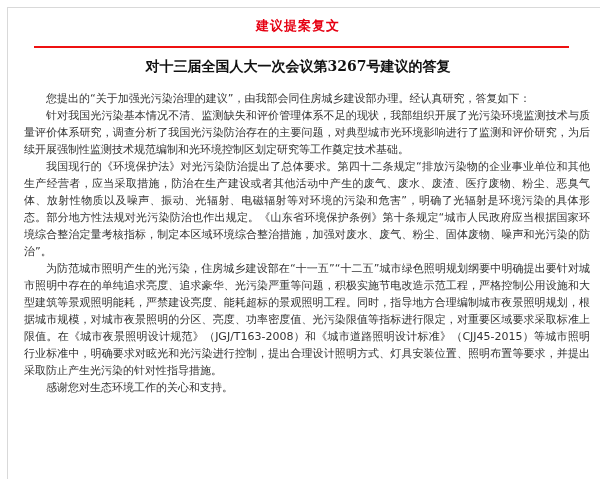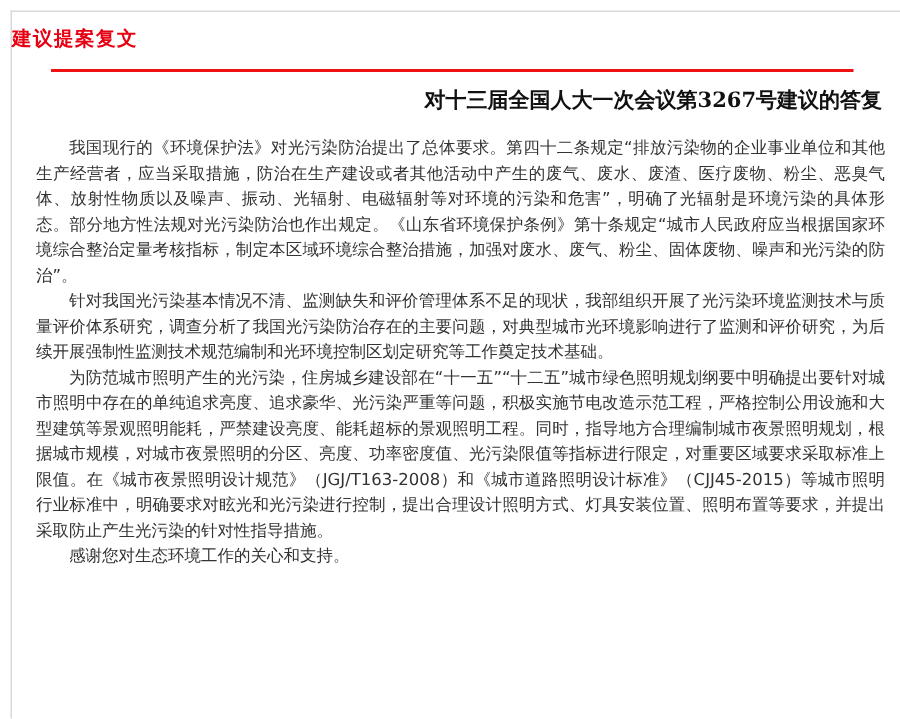--- a/index.html
+++ b/index.html
@@ -17,36 +17,36 @@
     left: 7px; top: 7px;
     width: 600px; height: 500px;
     border-top: 1px solid #d9d9d9;
     border-left: 1px solid #d9d9d9;
     background: #ffffff;
     box-sizing: border-box;
   }
   .category {
     margin-top: 9px;
     width: 580px;
-    text-align: left;
+    text-align: center;
     color: #e60012;
     font-size: 13px;
     font-weight: bold;
     letter-spacing: 1px;
   }
   .red-line {
     margin: 11px 0 0 26px;
     width: 535px;
     height: 2px;
     background: #ee1111;
   }
   .doc-title {
     margin: 10px 0 0 0;
     width: 580px;
-    text-align: right;
+    text-align: center;
     color: #111111;
     font-size: 14px;
     font-weight: bold;
     font-family: "DejaVu Serif", "Liberation Serif", serif;
   }
   .content {
     margin: 14px 0 0 16px;
     width: 566px;
     font-size: 11px;
     line-height: 17px;
@@ -61,19 +61,20 @@
 
 <div class="page">
 
   <div class="category">建议提案复文</div>
 
   <div class="red-line"></div>
 
   <div class="doc-title">对十三届全国人大一次会议第3267号建议的答复</div>
 
   <div class="content">
+    <p class="para">您提出的“关于加强光污染治理的建议”，由我部会同住房城乡建设部办理。经认真研究，答复如下：</p>
+    <p class="para">针对我国光污染基本情况不清、监测缺失和评价管理体系不足的现状，我部组织开展了光污染环境监测技术与质量评价体系研究，调查分析了我国光污染防治存在的主要问题，对典型城市光环境影响进行了监测和评价研究，为后续开展强制性监测技术规范编制和光环境控制区划定研究等工作奠定技术基础。</p>
     <p class="para">我国现行的《环境保护法》对光污染防治提出了总体要求。第四十二条规定“排放污染物的企业事业单位和其他生产经营者，应当采取措施，防治在生产建设或者其他活动中产生的废气、废水、废渣、医疗废物、粉尘、恶臭气体、放射性物质以及噪声、振动、光辐射、电磁辐射等对环境的污染和危害”，明确了光辐射是环境污染的具体形态。部分地方性法规对光污染防治也作出规定。《山东省环境保护条例》第十条规定“城市人民政府应当根据国家环境综合整治定量考核指标，制定本区域环境综合整治措施，加强对废水、废气、粉尘、固体废物、噪声和光污染的防治”。</p>
-    <p class="para">针对我国光污染基本情况不清、监测缺失和评价管理体系不足的现状，我部组织开展了光污染环境监测技术与质量评价体系研究，调查分析了我国光污染防治存在的主要问题，对典型城市光环境影响进行了监测和评价研究，为后续开展强制性监测技术规范编制和光环境控制区划定研究等工作奠定技术基础。</p>
     <p class="para">为防范城市照明产生的光污染，住房城乡建设部在“十一五”“十二五”城市绿色照明规划纲要中明确提出要针对城市照明中存在的单纯追求亮度、追求豪华、光污染严重等问题，积极实施节电改造示范工程，严格控制公用设施和大型建筑等景观照明能耗，严禁建设亮度、能耗超标的景观照明工程。同时，指导地方合理编制城市夜景照明规划，根据城市规模，对城市夜景照明的分区、亮度、功率密度值、光污染限值等指标进行限定，对重要区域要求采取标准上限值。在《城市夜景照明设计规范》（JGJ/T163-2008）和《城市道路照明设计标准》（CJJ45-2015）等城市照明行业标准中，明确要求对眩光和光污染进行控制，提出合理设计照明方式、灯具安装位置、照明布置等要求，并提出采取防止产生光污染的针对性指导措施。</p>
     <p class="para">感谢您对生态环境工作的关心和支持。</p>
   </div>
 
 </div>
 
 </body></html>

